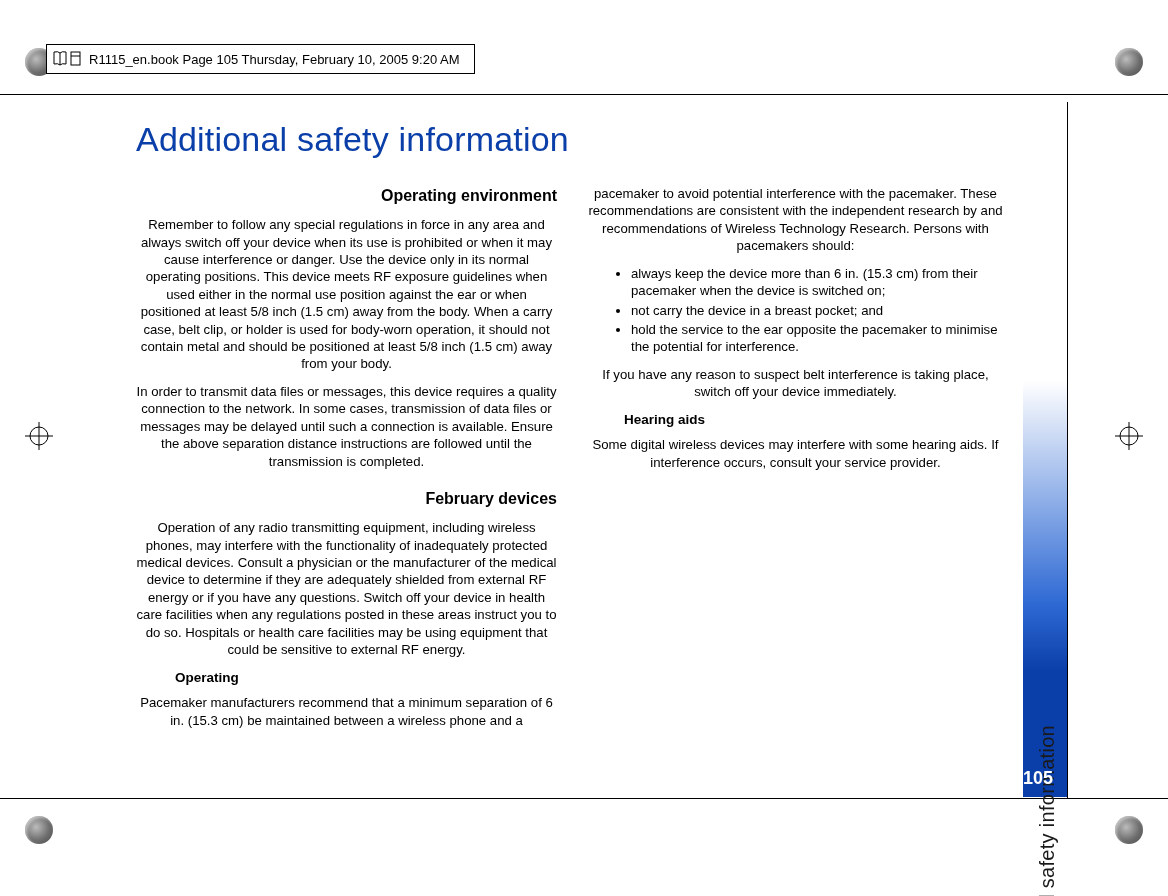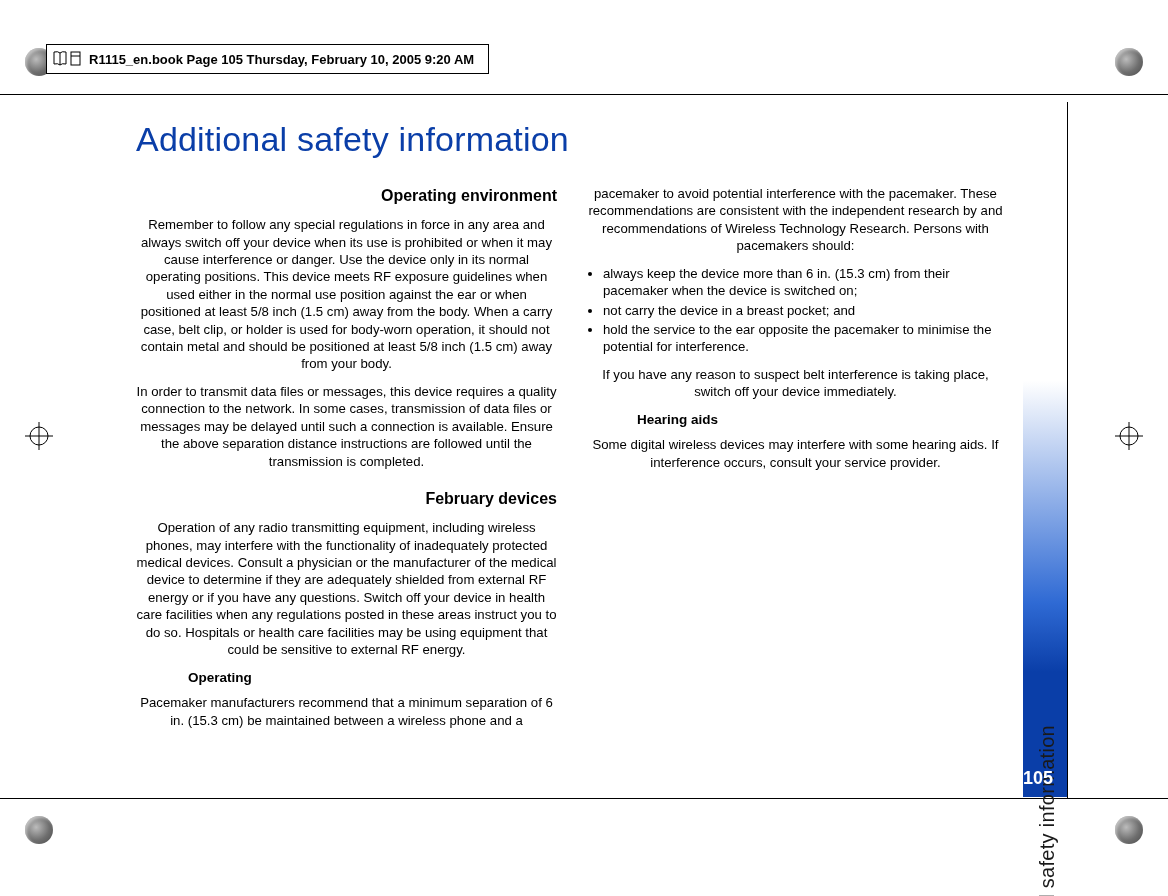--- a/index.html
+++ b/index.html
@@ -48,21 +48,20 @@
     position: absolute;
     top: 44px;
     left: 46px;
     border: 1px solid #000;
     padding: 6px 14px 6px 6px;
     font-size: 13px;
     display: flex;
     align-items: center;
     gap: 6px;
     background: #fff;
-    font-weight: bold;
   }
   .hb-icon {
     display: flex;
     gap: 2px;
     align-items: center;
   }
   .hb-icon svg { width: 14px; height: 16px; }
 
   
   .side-tab {
@@ -121,31 +120,31 @@
   .columns h2 {
     font-size: 16px;
     font-weight: bold;
     margin-bottom: 10px;
     break-after: avoid;
     text-align: right;
   }
   .columns h3 {
     font-size: 13.5px;
     font-weight: bold;
-    margin: 10px 0 8px 17px;
+    margin: 10px 0 8px 4px;
     break-after: avoid;
     padding-left: 35px;
   }
   .columns p { margin-bottom: 10px; text-align: center; }
   .columns ul {
     list-style: disc;
     padding-left: 18px;
     margin-bottom: 10px;
   }
-  .columns li { margin-bottom: 2px; }
+  .columns li { margin-bottom: 2px; margin-left: 28px; }
   .gap-before { margin-top: 18px; }
 </style>
 </head>
 <body>
 
 <div class="grad-disc gd-tl"></div>
 <div class="grad-disc gd-tr"></div>
 <div class="grad-disc gd-bl"></div>
 <div class="grad-disc gd-br"></div>
 

